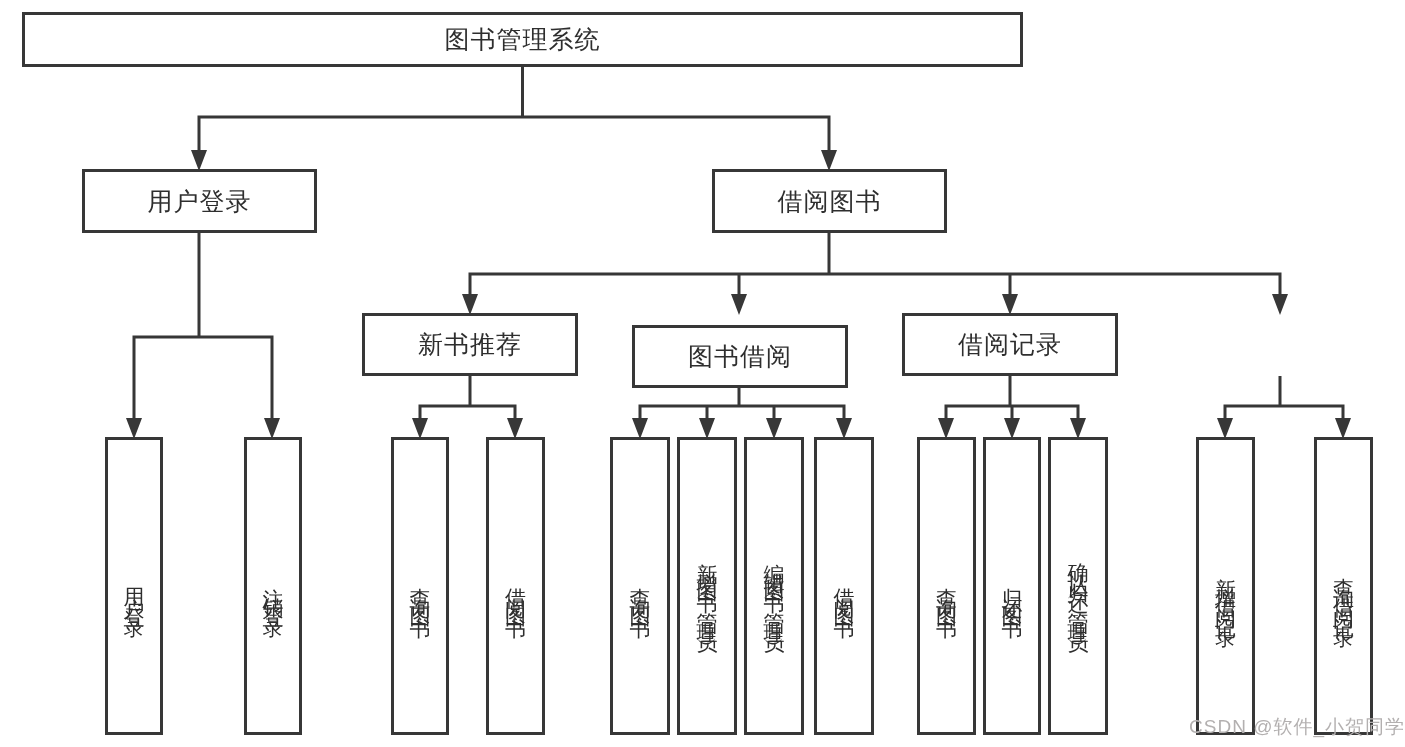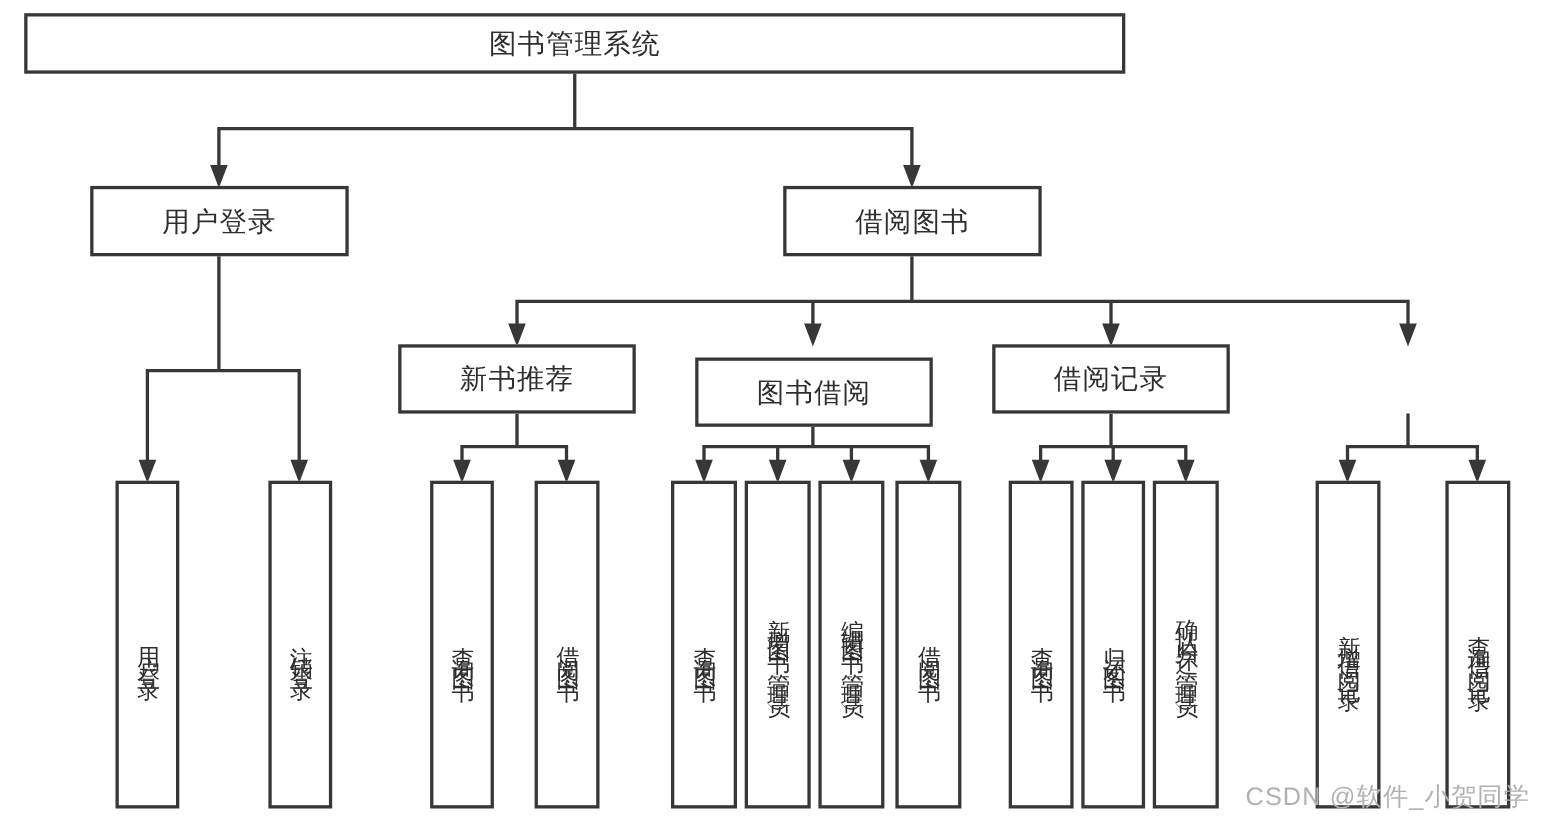--- a/index.html
+++ b/index.html
@@ -31,22 +31,22 @@
   .vbox span{
     writing-mode:vertical-rl;
     text-orientation:mixed;
     font-size:21px;
     letter-spacing:10px;
     margin-bottom:-10px;
     white-space:nowrap;
   }
   .watermark{
     position:absolute;
-    right:14px;bottom:7px;
-    font-size:23px;
+    right:0;bottom:7px;
+    font-size:19px;
     color:var(--watermark);
     letter-spacing:1px;
     white-space:nowrap;
     margin-top:12px;
   }
 </style>
 </head>
 <body>
 
 <div class="stage">

